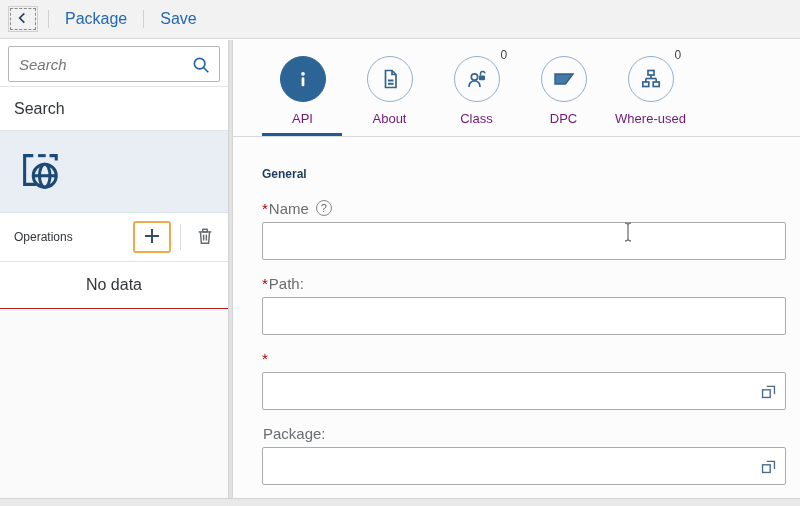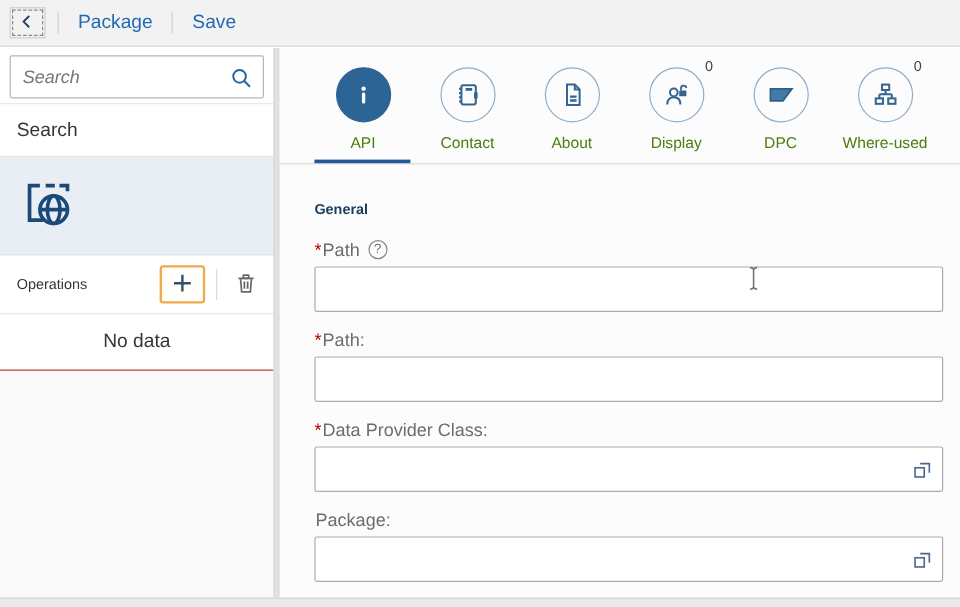--- a/index.html
+++ b/index.html
@@ -53,21 +53,21 @@
   
   .main { position:absolute; left:233px; top:40px; width:567px; height:458px;
     background:#fcfcfd; }
   .tabstrip { position:relative; height:97px; border-bottom:1px solid #d9d9d9;
     display:flex; padding-left:26px; background:#fcfcfd; }
   .tab { position:relative; width:87px; height:96px; display:flex; flex-direction:column;
     align-items:center; padding-top:16px; cursor:pointer; }
   .tab-circle { width:46px; height:46px; border-radius:50%; border:1px solid #91aec8;
     background:#fcfcfd; color:#35658e; display:flex; align-items:center; justify-content:center; }
   .tab-circle.sel { background:#2d6496; border-color:#2d6496; color:#fff; }
-  .tab-label { margin-top:9px; font-size:13px; color:#4d7c0f; }
+  .tab-label { margin-top:9px; font-size:13px; color:#701a75; }
   .tab-count { position:absolute; left:calc(50% + 24px); top:8px; font-size:12px; color:#42464a; }
   .tab-underline { position:absolute; left:3px; bottom:0; width:80px; height:3px; background:#1f5a96; }
 
   
   .content { padding:30px 14px 0 29px; }
   .section-title { font-size:12px; font-weight:bold; color:#1c3c59; margin-bottom:18px; }
   .fld-label { display:flex; align-items:center; height:18px; margin-bottom:5px;
     font-size:15px; color:#6a6d70; }
   .req { color:#b00000; margin-right:1px; }
   .help-ic { width:16px; height:16px; border:1px solid #83888c; border-radius:50%;
@@ -174,34 +174,20 @@
         <div class="tab-circle sel">
           <svg width="22" height="22" viewBox="0 0 24 24" fill="currentColor">
               <circle cx="12" cy="6.4" r="2"></circle>
               <rect x="10.5" y="10" width="3" height="10" rx="1.4"></rect>
             </svg>
         </div>
         <span class="tab-label">API</span>
         <div class="tab-underline"></div>
       </div>
 
-      <div class="tab">
-        <div class="tab-circle">
-          <svg width="24" height="24" viewBox="0 0 24 24" fill="none" stroke="currentColor" stroke-width="1.7">
-            <rect x="6.5" y="4" width="12" height="16" rx="1.5"></rect>
-            <line x1="4.5" y1="7" x2="7" y2="7"></line>
-              <line x1="4.5" y1="10.5" x2="7" y2="10.5"></line>
-            <line x1="4.5" y1="14" x2="7" y2="14"></line>
-              <line x1="4.5" y1="17.5" x2="7" y2="17.5"></line>
-            <line x1="10" y1="7.5" x2="15.5" y2="7.5" stroke-width="2.4"></line>
-            <rect x="17" y="10" width="3" height="5" fill="currentColor" stroke="none"></rect>
-          </svg>
-        </div>
-        <span class="tab-label">Contact</span>
-      </div>
 
       <div class="tab">
         <div class="tab-circle">
           <svg width="24" height="24" viewBox="0 0 24 24" fill="none" stroke="currentColor" stroke-width="1.7">
             <path d="M7.5,3.5 H14 L18,7.5 V20.5 H7.5 Z"></path>
             <polyline points="14,3.5 14,7.5 18,7.5"></polyline>
             <line x1="10" y1="13.5" x2="15.5" y2="13.5" stroke-width="2"></line>
             <line x1="10" y1="16.8" x2="15.5" y2="16.8" stroke-width="2"></line>
           </svg>
         </div>
@@ -211,21 +197,21 @@
       <div class="tab">
         <span class="tab-count">0</span>
         <div class="tab-circle">
           <svg width="24" height="24" viewBox="0 0 24 24" fill="none" stroke="currentColor" stroke-width="1.7">
             <circle cx="9.5" cy="10" r="3.2"></circle>
             <path d="M4,20 C4,15.8 6.5,14 9.5,14 C12.5,14 15,15.8 15,20"></path>
             <path d="M15.5,8.5 V6.8 a2.2,2.2 0 0 1 4.4,-0.4" stroke-width="1.5"></path>
             <rect x="14" y="8.5" width="6" height="4.8" rx="0.8" fill="currentColor" stroke="none"></rect>
           </svg>
         </div>
-        <span class="tab-label">Display</span>
+        <span class="tab-label">Class</span>
       </div>
 
       <div class="tab">
         <div class="tab-circle">
           <svg width="26" height="26" viewBox="0 0 26 26">
               <polygon points="4,8 22,8 14.5,18 4,18" fill="#4679a5" stroke="#2d5f8e" stroke-width="1.4"></polygon>
             </svg>
         </div>
         <span class="tab-label">DPC</span>
       </div>
@@ -245,38 +231,37 @@
         </div>
         <span class="tab-label">Where-used</span>
       </div>
     </div>
 
     <div class="content">
       <div class="section-title">General</div>
 
       <div class="fld-label">
         <span class="req">*</span>
-        <span>Path</span>
+        <span>Name</span>
         <span class="help-ic">?</span>
       </div>
       <div class="fld-wrap">
         <input class="fld-input" type="text" value="" style="">
       </div>
 
       <div class="fld-label">
         <span class="req">*</span>
         <span>Path:</span>
       </div>
       <div class="fld-wrap">
         <input class="fld-input" type="text" value="" style="">
       </div>
 
       <div class="fld-label">
         <span class="req">*</span>
-        <span>Data Provider Class:</span>
       </div>
       <div class="fld-wrap">
         <input class="fld-input" type="text" value="" style="">
         <span class="vh-ic">
           <svg width="17" height="17" viewBox="0 0 20 20" fill="none" stroke="currentColor" stroke-width="1.6">
             <polyline points="8,4 17,4 17,13"></polyline>
             <rect x="3" y="8" width="9" height="9" fill="#fff"></rect>
           </svg>
         </span>
       </div>

